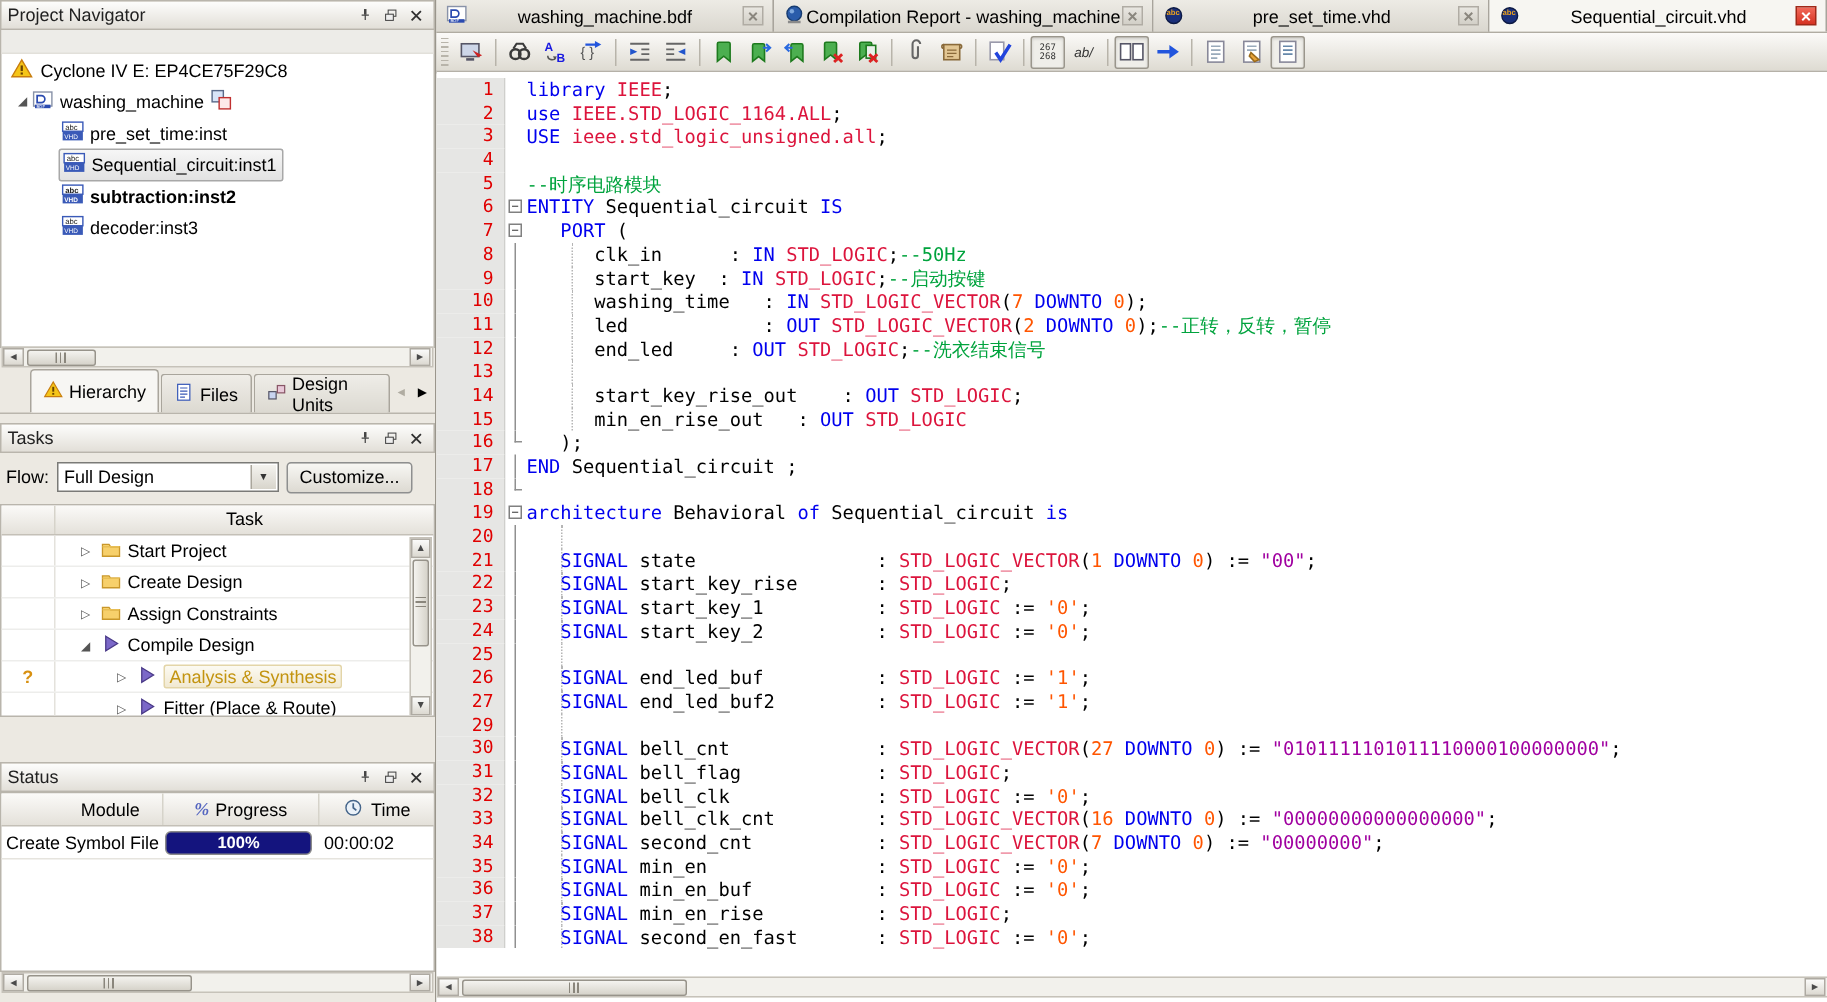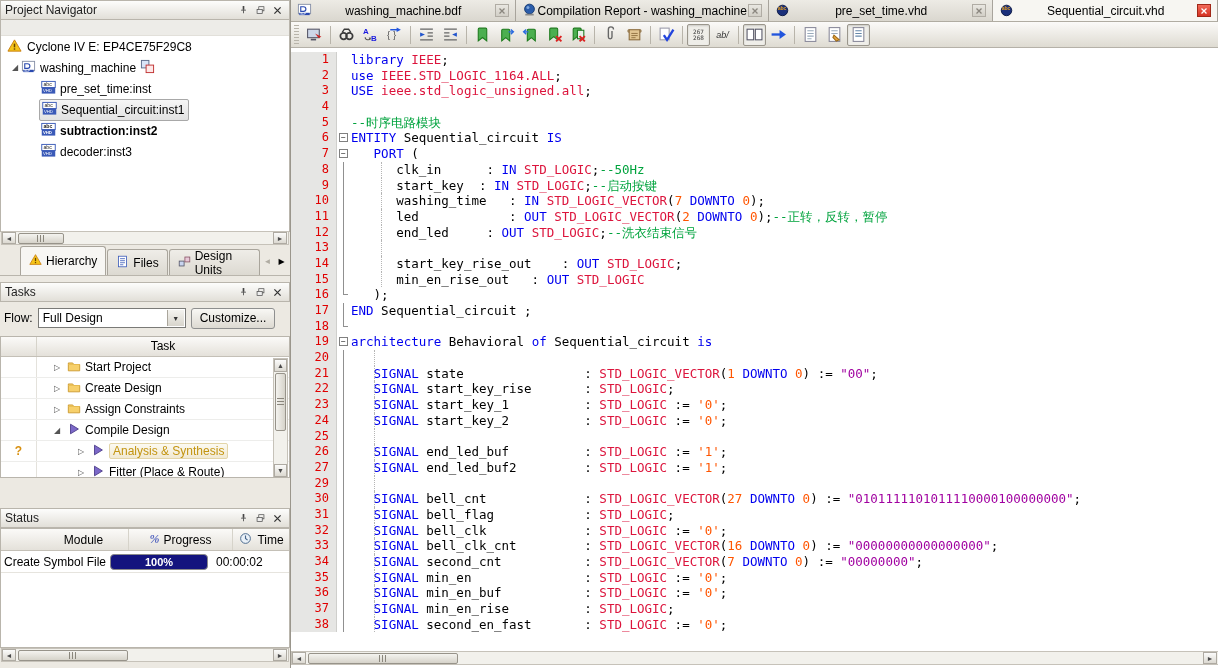--- a/index.html
+++ b/index.html
@@ -375,21 +375,21 @@
             </span>
             <span class="ph-btn">
               <svg viewBox="0 0 16 16" width="15" height="15">
                 <path d="M3.5 3.5l9 9M12.5 3.5l-9 9" stroke="#333" stroke-width="1.8"></path>
               </svg>
             </span>
           </span>
       </div>
       <div id="status-table">
         <div id="status-header">
-          <span class="sc" style="width:128px;padding-left:38px;">
+          <span class="sc" style="width:108px;padding-left:38px;">
               <span>Module</span>
             </span>
           <span class="sc" style="width:104px;">
               <span class="pct">%</span>
               <span>Progress</span>
             </span>
           <span class="sc" style="flex:1;border-right:none;">
               <span><svg viewBox="0 0 16 16" width="15" height="15">
                   <circle cx="8" cy="8" r="5.2" fill="#EAF1F8" stroke="#45658a"></circle>
                   <path d="M8 4.8V8l2.2 1.8" stroke="#45658a" fill="none" stroke-width="1.2"></path>

